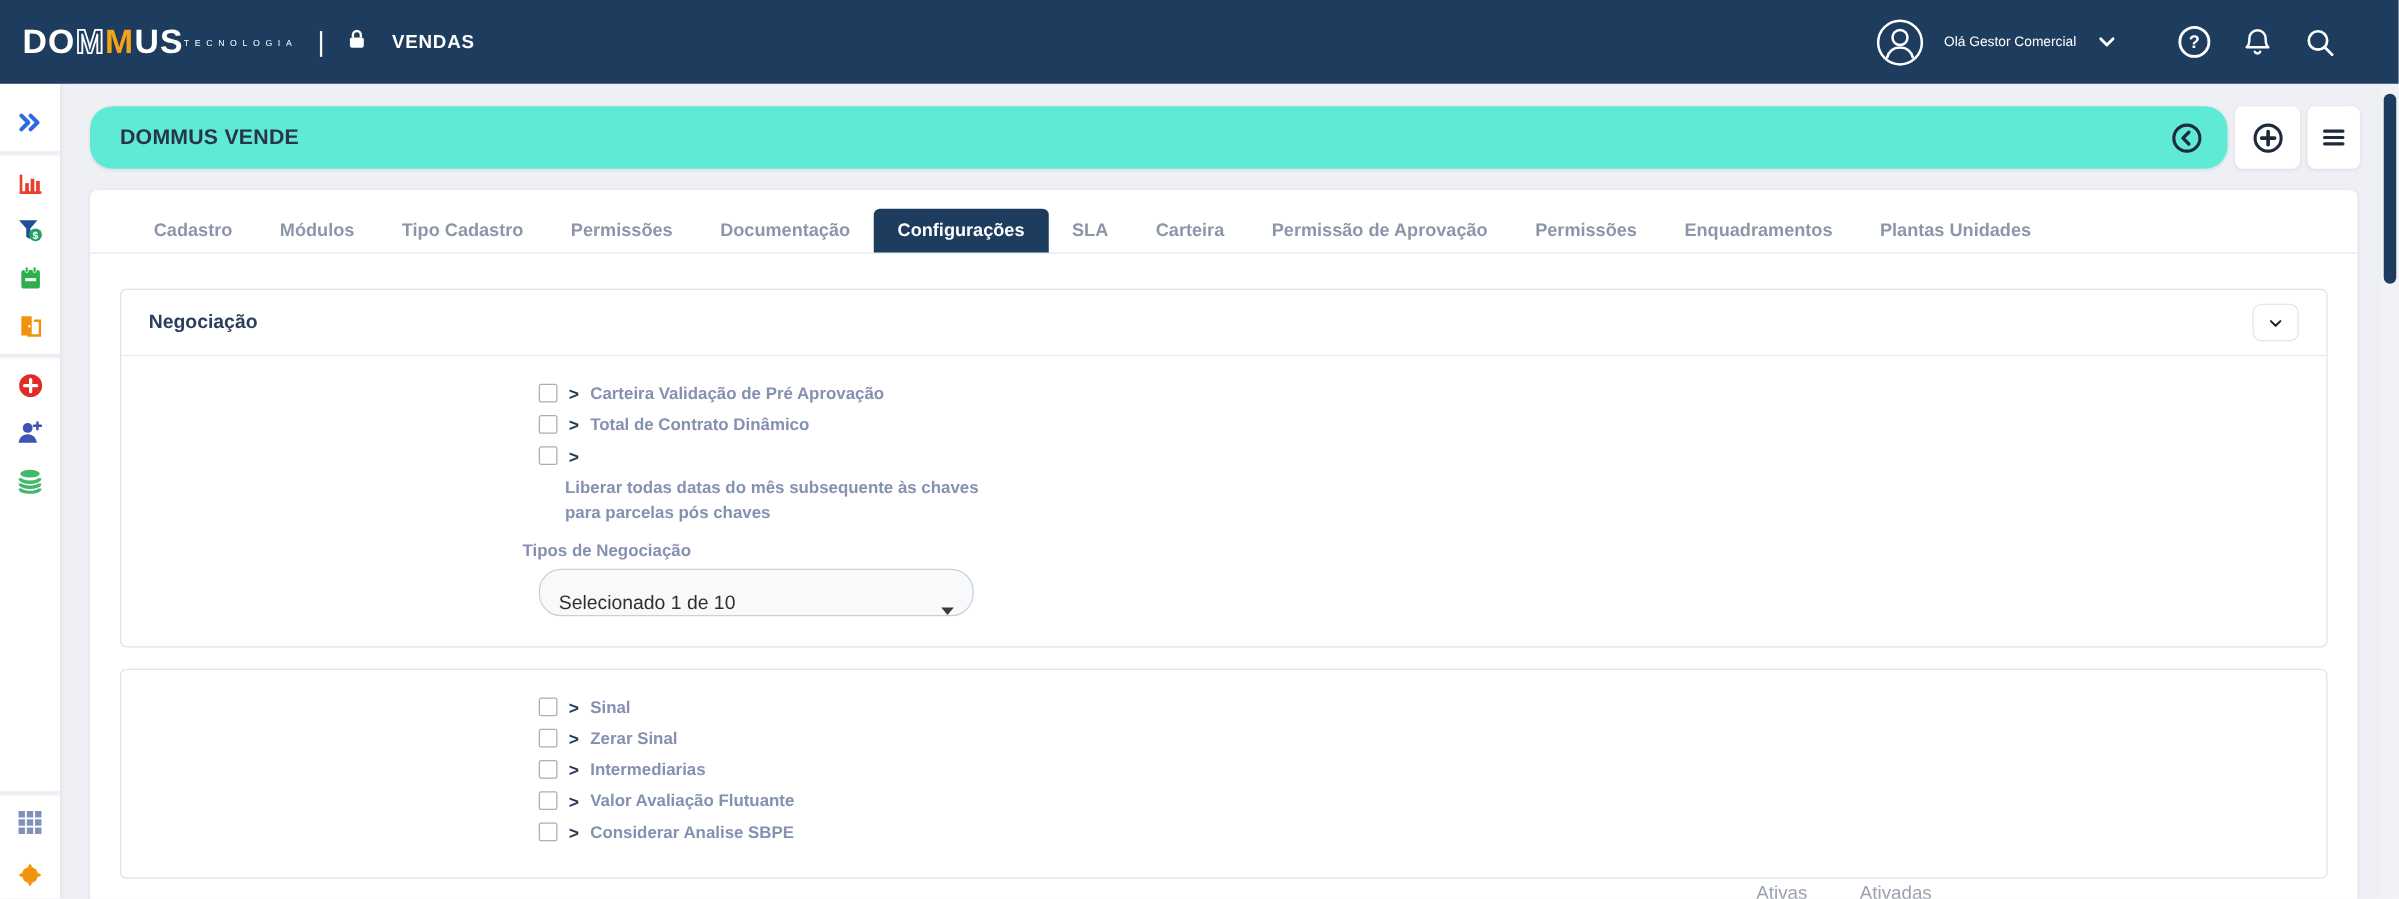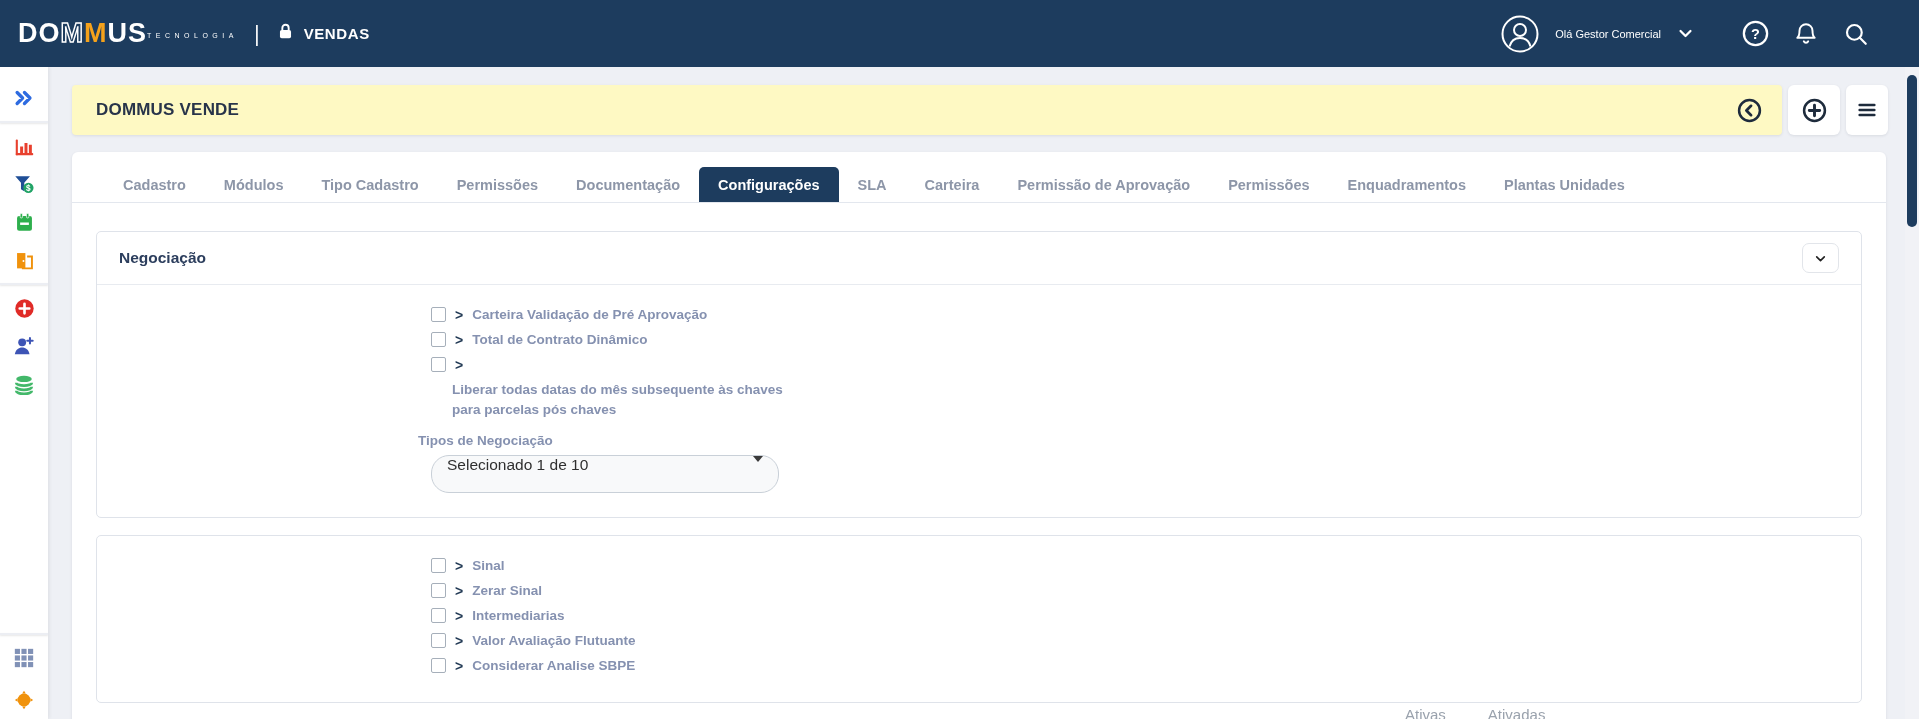--- a/index.html
+++ b/index.html
@@ -17,21 +17,21 @@
 
   
   .navbar{position:absolute;top:0;left:0;width:1919px;height:67px;background:var(--navy);
           display:flex;align-items:center;color:#fff;padding:0 0 0 18px;z-index:30}
   .logo{display:flex;flex-direction:row;align-items:center;line-height:1;cursor:pointer}
   .logo-main{font-size:27px;font-weight:800;letter-spacing:1px;color:#fff}
   .logo-main .hollow{color:transparent;-webkit-text-stroke:1.4px #fff}
   .logo-main .solid{color:var(--orange)}
   .logo-sub{font-size:7px;letter-spacing:4.5px;margin-top:3px;color:#fff}
   .nav-divider{font-size:22px;font-weight:300;margin:0 16px;opacity:.95}
-  .module{display:flex;align-items:center;gap:9px}
+  .module{display:flex;align-items:center;gap:19px}
   .module-label{font-size:15px;font-weight:bold;letter-spacing:.6px}
   .nav-right{margin-left:auto;display:flex;align-items:center;padding-right:50px}
   .avatar{width:40px;height:40px;margin-right:15px;cursor:pointer}
   .greeting{font-size:11px;margin-right:16px}
   .nav-chevron{margin-right:48px;cursor:pointer;display:flex}
   .nav-icon{display:flex;align-items:center;justify-content:center;cursor:pointer}
   .nav-icon + .nav-icon{margin-left:24px}
 
   
   .sidebar{position:absolute;top:67px;left:0;bottom:0;width:48px;background:#fff;
@@ -39,22 +39,22 @@
            align-items:center;padding-top:12px;overflow:hidden;z-index:20}
   .side-item{width:48px;height:38px;display:flex;align-items:center;justify-content:center;cursor:pointer}
   .side-sep{width:48px;height:2px;background:#eceef3;box-shadow:0 1px 2px rgba(0,0,0,.10);margin:4px 0}
   .side-spacer{flex:1}
 
   
   .main{position:absolute;left:48px;top:67px;right:0;bottom:0;overflow:hidden}
   .vscroll{position:absolute;right:0;top:0;bottom:0;width:14px;background:#f1f2f6}
   .vthumb{position:absolute;left:2px;top:8px;width:10px;height:152px;background:var(--navy);border-radius:5px;cursor:grab}
 
-  .title-card{position:absolute;left:24px;top:18px;width:1710px;height:50px;background:#fef9c3;
-              border-radius:4px;box-shadow:0 1px 3px rgba(30,40,60,.10);
+  .title-card{position:absolute;left:24px;top:18px;width:1710px;height:50px;background:#5eead4;
+              border-radius:18px;box-shadow:0 1px 3px rgba(30,40,60,.10);
               display:flex;align-items:center;justify-content:space-between;padding:0 20px 0 24px}
   .page-title{font-size:17px;font-weight:800;color:#28344a;letter-spacing:.2px}
   .sq-btn{position:absolute;top:18px;height:50px;background:#fff;border:none;border-radius:6px;
           box-shadow:0 1px 3px rgba(30,40,60,.10);display:flex;align-items:center;justify-content:center;cursor:pointer}
   .sq-btn.add{left:1740px;width:52px}
   .sq-btn.menu{left:1798px;width:42px}
   .icon-btn{background:none;border:none;display:flex;align-items:center;cursor:pointer}
 
   .content-card{position:absolute;left:24px;top:85px;width:1814px;height:680px;background:#fff;
                 border-radius:6px;box-shadow:0 1px 3px rgba(30,40,60,.10)}
@@ -72,21 +72,21 @@
   .section-body{padding:17px 24px 24px 334px}
 
   .chk-row{display:flex;align-items:center;gap:9px;min-height:25px}
   .cb{width:15px;height:15px;border:1px solid #a6afba;border-radius:2px;background:#fff;flex:none;cursor:pointer}
   .chk-prefix{font-size:14px;font-weight:bold;color:#223a55;line-height:1}
   .chk-label{font-size:13.5px;font-weight:bold;color:var(--label);cursor:pointer}
   .sub-label{margin:3px 0 6px 21px;width:358px;font-size:13.5px;font-weight:bold;color:var(--label);line-height:1.45}
 
   .field-label{margin:14px 0 0 -13px;font-size:13.5px;font-weight:bold;color:var(--label)}
   .select{margin-top:7px;width:348px;height:38px;background:#f8f9fa;border:1px solid #c9d0d8;border-radius:18px;
-          display:flex;align-items:flex-start;justify-content:space-between;padding:0 15px;cursor:pointer}
+          display:flex;align-items:flex-end;justify-content:space-between;padding:0 15px;cursor:pointer}
   .select-value{font-size:15.5px;color:#2f2f2f}
   .caret{width:0;height:0;border-left:5px solid transparent;border-right:5px solid transparent;border-top:6px solid #3a3a3a}
 
   .clipped-footer{position:absolute;left:1357px;top:639px;display:flex;gap:42px;
                   font-size:15px;color:#9aa2ad;white-space:nowrap}
 </style>
 </head>
 <body>
 
 <header class="navbar">

